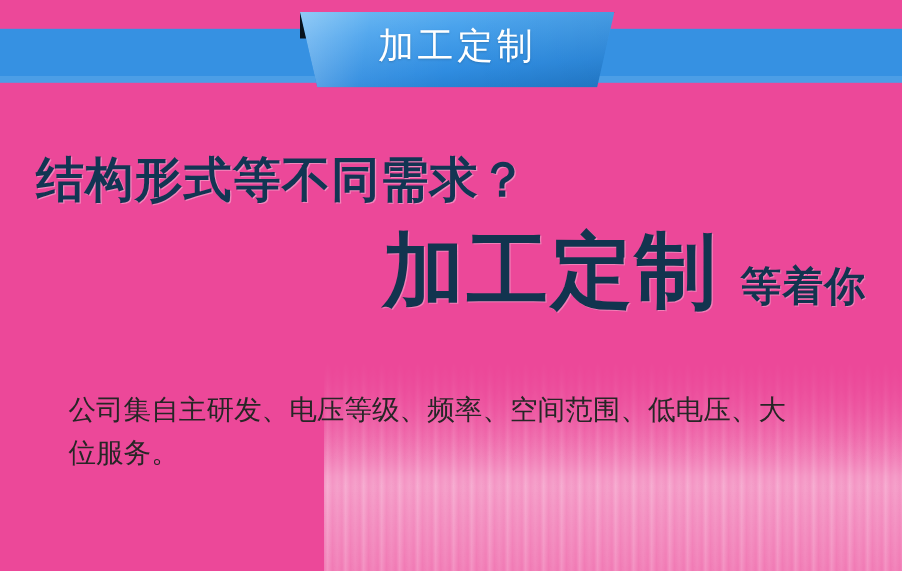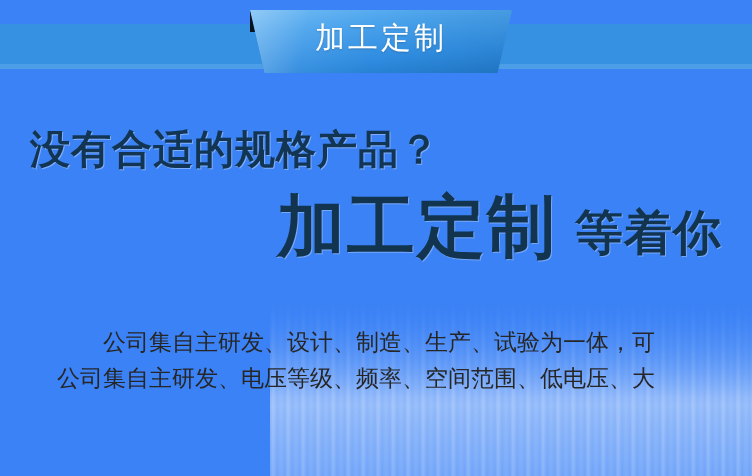--- a/index.html
+++ b/index.html
@@ -10,21 +10,21 @@
     width: 752px;
     height: 476px;
     overflow: hidden;
     font-family: "DejaVu Sans", sans-serif;
   }
 
   #page {
     position: relative;
     width: 752px;
     height: 476px;
-    background: #3b82f6;
+    background: #ec4899;
     overflow: hidden;
   }
 
   
   .sheen {
     position: absolute;
     left: 270px;
     top: 300px;
     width: 482px;
     height: 176px;
@@ -148,21 +148,21 @@
     font-family: "DejaVu Serif", serif;
     font-size: 68px;
     font-weight: 700;
     color: #12344f;
     letter-spacing: 2px;
     line-height: 1;
     text-shadow: 1px 1px 0 rgba(255,255,255,0.30);
   }
   .hl2-small {
     font-family: "DejaVu Serif", serif;
-    font-size: 48px;
+    font-size: 34px;
     font-weight: 700;
     color: #12344f;
     letter-spacing: 1px;
     line-height: 1;
     margin-left: 18px;
     position: relative;
     top: -4px;
     text-shadow: 1px 1px 0 rgba(255,255,255,0.30);
   }
 
@@ -195,25 +195,25 @@
 
   <div class="stripe"></div>
 
   <div class="ribbon-wrap">
     <div class="ribbon-notch left"></div>
     <div class="ribbon-notch right"></div>
     <div class="ribbon-body"></div>
     <div class="ribbon-label">加工定制</div>
   </div>
 
-  <div class="headline-1">没有合适的规格产品？</div>
+  <div class="headline-1">结构形式等不同需求？</div>
 
   <div class="headline-2">
     <span class="hl2-big">加工定制</span>
     <span class="hl2-small">等着你</span>
   </div>
 
   <div class="body-copy">
-    <span class="line indent">公司集自主研发、设计、制造、生产、试验为一体，可</span>
     <span class="line">公司集自主研发、电压等级、频率、空间范围、低电压、大</span>
+    <span class="line">位服务。</span>
   </div>
 
 </div>
 
 </body></html>

